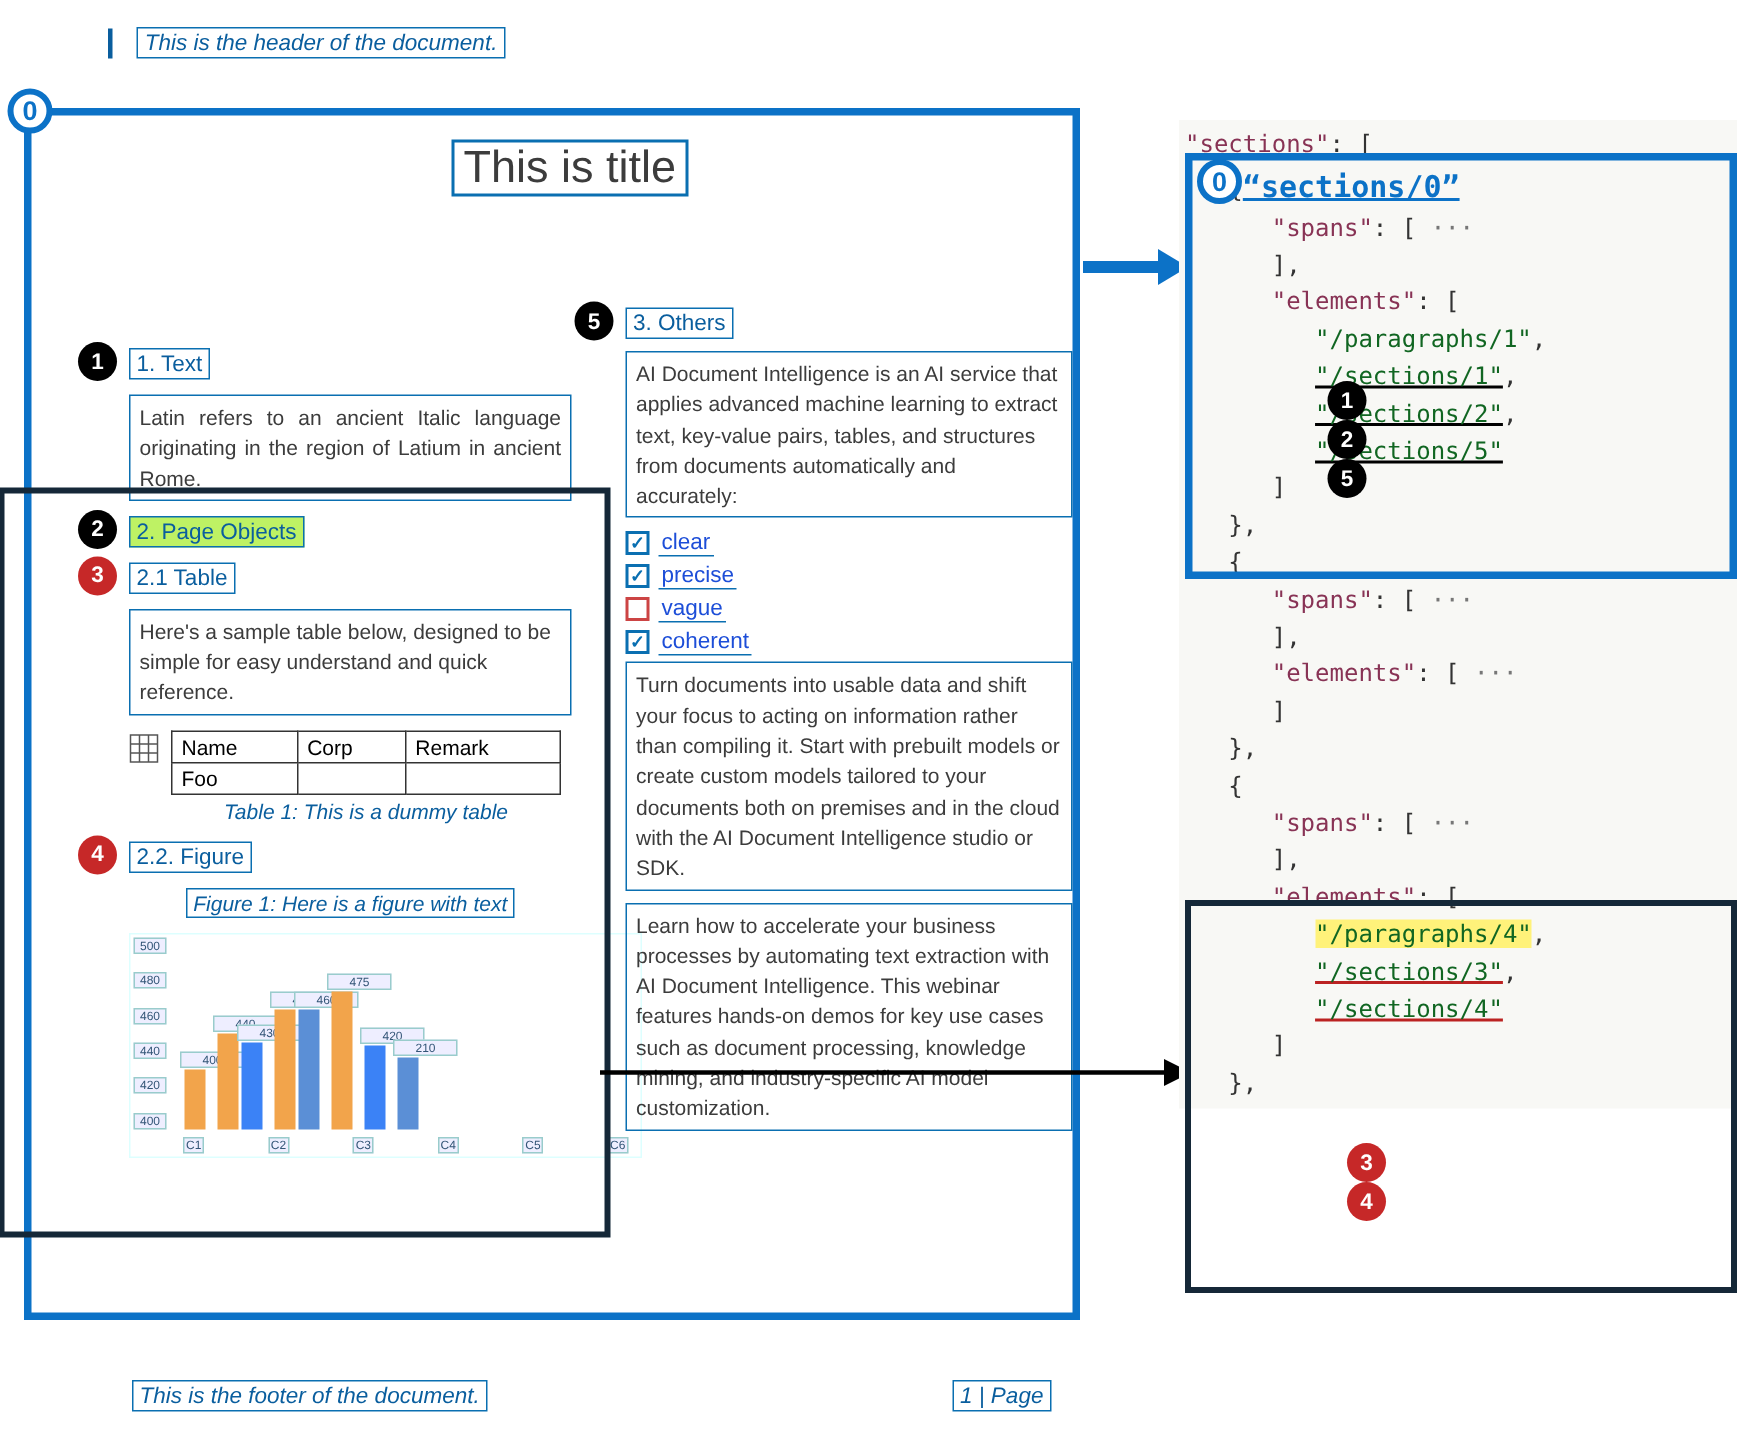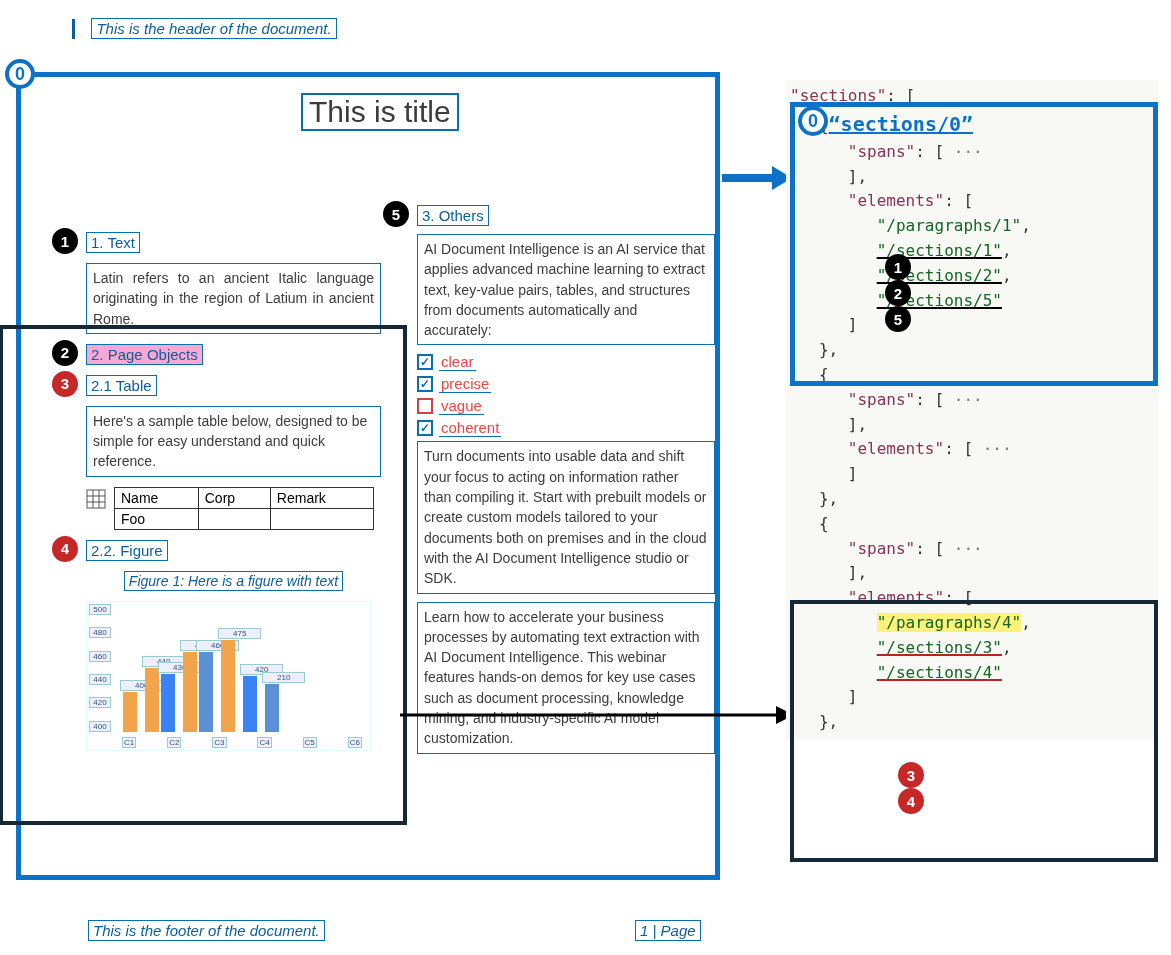--- a/index.html
+++ b/index.html
@@ -17,47 +17,47 @@
   .doc-header-row { position: absolute; top: 8px; left: 62px; }
   .v-cursor { display:inline-block; width:3px; height:20px; background:#0a5e9e; vertical-align:middle; margin-right:12px;}
   .hf-box { display:inline-block; border:1px solid #0a6fb1; color:#0a5e9e; font-style:italic; padding:1px 4px; font-size:15px; vertical-align:middle;}
   .doc-footer-row { position: absolute; top: 910px; left: 78px; }
   .page-no { position:absolute; top:910px; left:625px; }
 
   
   .doc-panel { position:absolute; top:62px; left:6px; width:704px; height:808px; border:5px solid #0c72c7; background:#fff; }
   .title-box { position:absolute; top:16px; left:280px; border:2px solid #0a6fb1; color:#3c3c3c; font-size:30px; padding:0 6px; font-weight:400;}
   .sec-head { border:1px solid #0a6fb1; color:#0a5e9e; padding:1px 4px; font-size:15px; display:inline-block;}
-  .sec-head.hl { background:#f9a8d4; }
+  .sec-head.hl { background:#bef264; }
   .para-box { border:1px solid #0a6fb1; color:#3c3c3c; font-size:14px; padding:4px 6px; line-height:1.45; }
   .justify { text-align:justify; }
   .caption { border:1px solid #0a6fb1; color:#0a5e9e; font-style:italic; font-size:14px; padding:1px 4px; display:inline-block;}
 
   
   .col-l { position:absolute; top:155px; left:65px; width:295px; }
   .col-l > * { margin-bottom:10px; }
 
   
   .col-r { position:absolute; top:128px; left:396px; width:298px; }
   .col-r > * { margin-bottom:8px; }
 
   .chk { display:flex; align-items:center; gap:6px; font-size:15px; margin:4px 0;}
   .chk .glyph { width:16px; height:16px; border:2px solid; display:inline-flex; align-items:center; justify-content:center; font-size:12px; font-weight:bold;}
   .chk.checked .glyph { border-color:#0a6fb1; color:#0a6fb1; }
   .chk.unchecked .glyph { border-color:#c44; color:#c44; }
-  .chk .lbl { border-bottom:1px solid #0a6fb1; color:#ef4444; padding:0 2px;}
+  .chk .lbl { border-bottom:1px solid #0a6fb1; color:#1d4ed8; padding:0 2px;}
 
   
   .tbl-row { display:flex; align-items:flex-start; gap:8px; }
   .tbl-icon { width:20px; height:20px; margin-top:2px; }
   table.sample { border-collapse:collapse; width:260px; font-size:14px; }
   table.sample td, table.sample th { border:1px solid #333; padding:2px 6px; text-align:left; font-weight:400;}
 
   
-  .chart-box { border:1px solid #dff; padding:4px; width:285px; height:150px; position:relative; }
+  .chart-box { border:1px solid #dff; padding:4px; width:342px; height:150px; position:relative; }
   .bars { position:absolute; bottom:18px; left:36px; right:8px; display:flex; align-items:flex-end; gap:8px; height:110px;}
   .bar-pair { display:flex; gap:2px; align-items:flex-end; }
   .bar { width:14px; position:relative;}
   .bar.o { background:#f2a44b; }
   .bar.g { background:#3b82f6; }
   .bar.b { background:#5b8fd6; }
   .bar .lbl { position:absolute; top:-12px; left:-3px; font-size:8px; border:1px solid #9cc; background:#eef; padding:0 14px; color:#357;}
   .y-ticks { position:absolute; left:2px; top:2px; bottom:18px; width:30px; display:flex; flex-direction:column; justify-content:space-between; font-size:8px; color:#357;}
   .y-ticks span { border:1px solid #9cc; background:#eef; padding:0 1px; width:22px; text-align:center;}
   .x-ticks { position:absolute; bottom:2px; left:23px; right:8px; display:flex; justify-content:space-between; font-size:8px; color:#357;padding-left:12px;}
@@ -149,20 +149,21 @@
                   <th>Corp</th>
                   <th>Remark</th>
                 </tr>
             <tr>
                   <td>Foo</td>
                   <td></td>
                   <td></td>
                 </tr>
           </tbody>
             </table>
+          <div style="text-align:center; margin-top:2px;"><span class="caption" style="border:none;">Table 1: This is a dummy table</span></div>
         </div>
       </div>
 
       <div style="position:relative; margin-top:6px;">
         <div class="badge red" style="top:-4px; left:-34px;">4</div>
         <span class="sec-head">2.2. Figure</span>
       </div>
       <div style="text-align:center;"><span class="caption">Figure 1: Here is a figure with text</span></div>
 
       <div class="chart-box">

